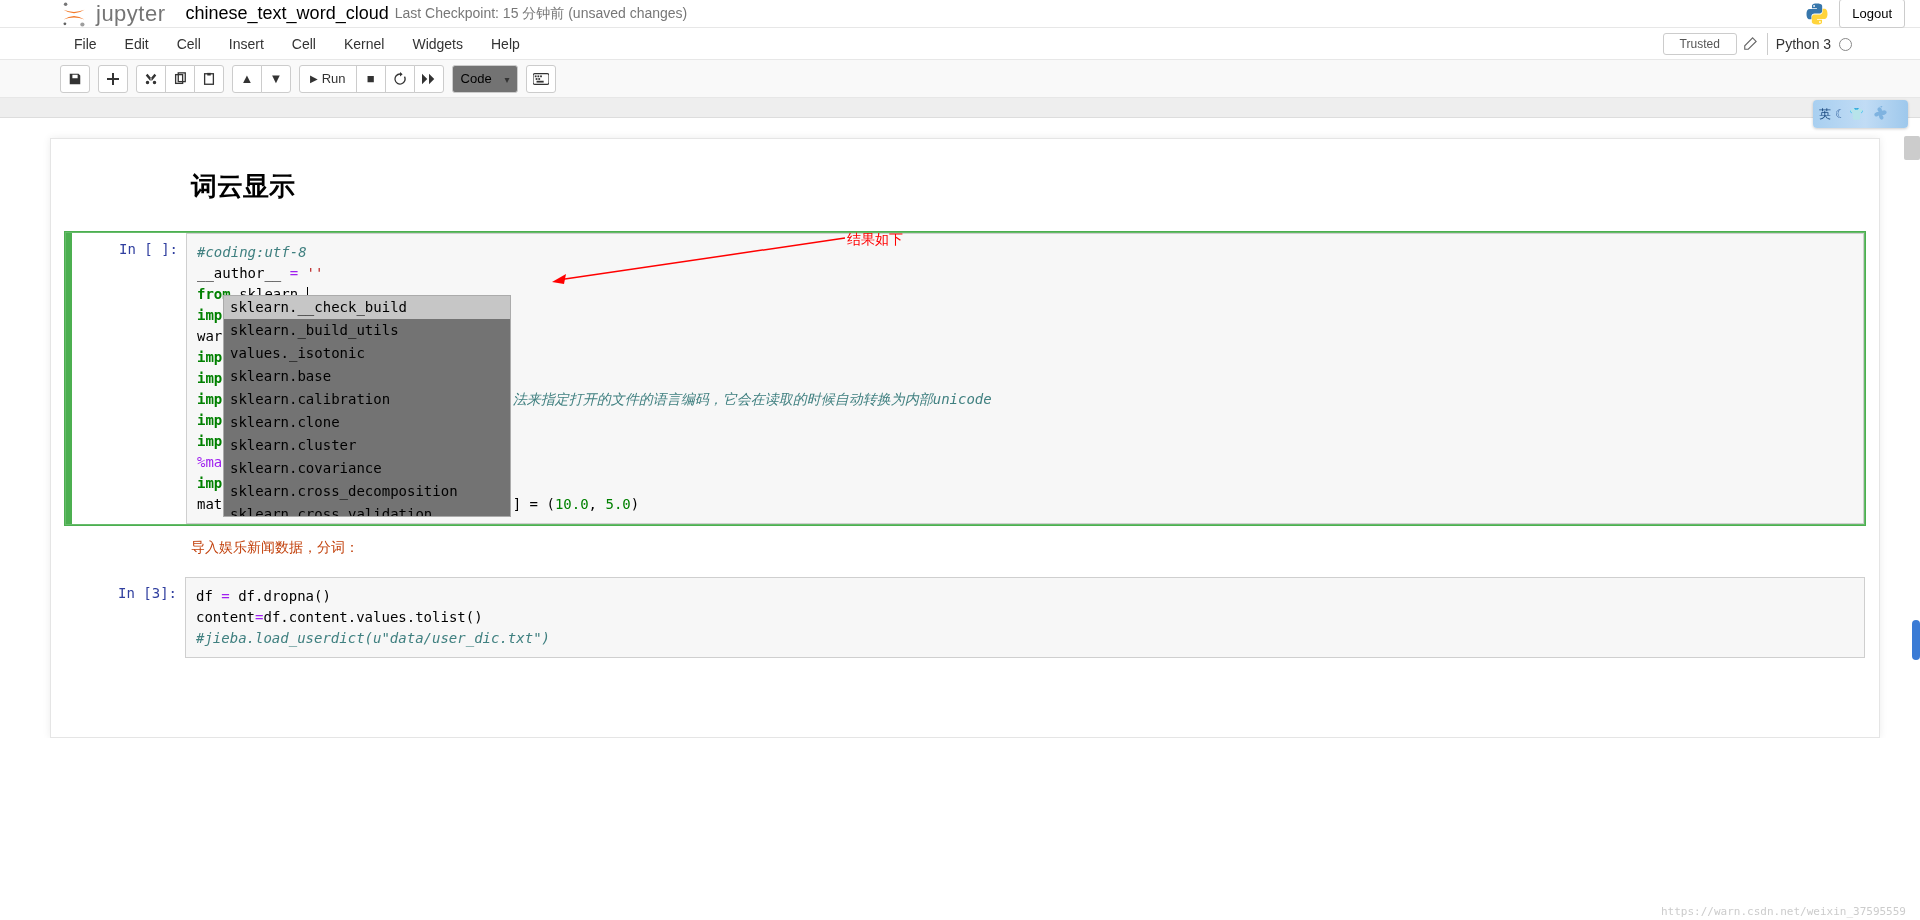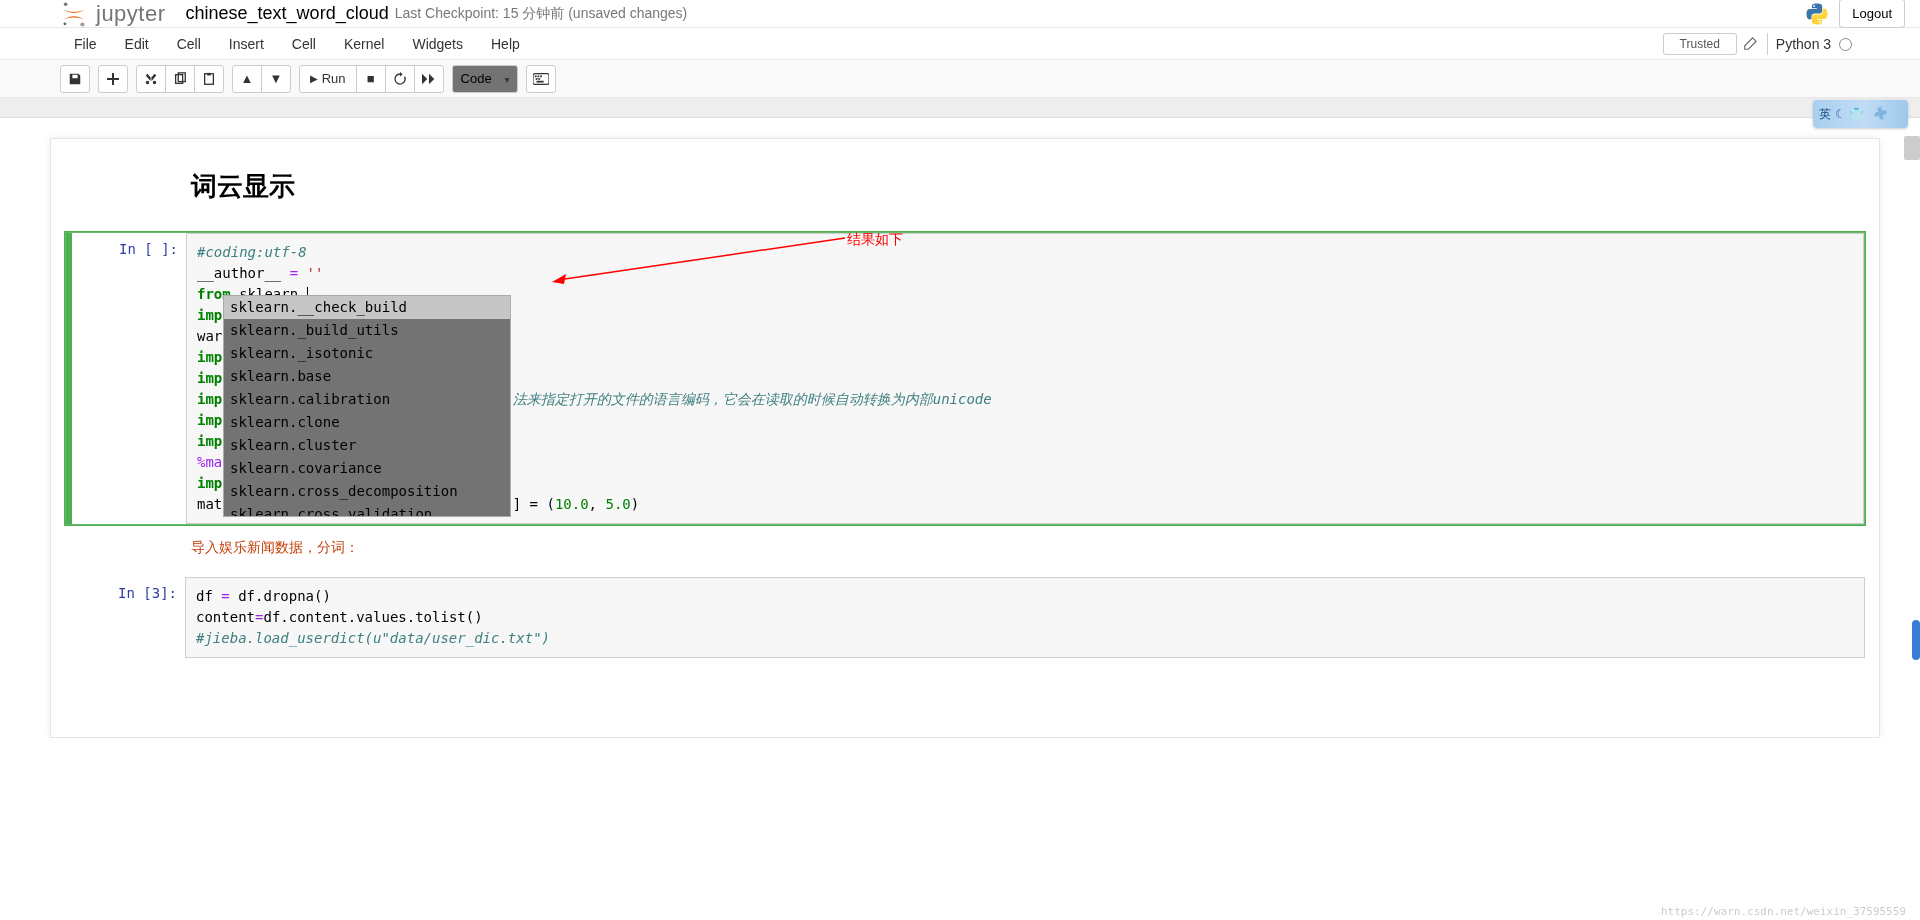--- a/index.html
+++ b/index.html
@@ -231,21 +231,21 @@
         <div><span class="cm-kw">impo</span></div>
         <div><span class="cm-kw">impo</span></div>
         <div><span class="cm-op">%mat</span></div>
         <div><span class="cm-kw">impo</span></div>
         <div><span class="cm-name">matp</span><span style="display:inline-block;width:282px"></span><span class="cm-name">] = (</span><span class="cm-num">10.0</span><span class="cm-name">, </span><span class="cm-num">5.0</span><span class="cm-name">)</span></div>
 
         <div class="autocomplete">
           <div class="autocomplete-inner">
             <div class="ac-item selected">sklearn.__check_build</div>
             <div class="ac-item">sklearn._build_utils</div>
-            <div class="ac-item">sklearn._isotonic</div>
+            <div class="ac-item">values._isotonic</div>
             <div class="ac-item">sklearn.base</div>
             <div class="ac-item">sklearn.calibration</div>
             <div class="ac-item">sklearn.clone</div>
             <div class="ac-item">sklearn.cluster</div>
             <div class="ac-item">sklearn.covariance</div>
             <div class="ac-item">sklearn.cross_decomposition</div>
             <div class="ac-item">sklearn.cross_validation</div>
           </div>
         </div>
       </div>

